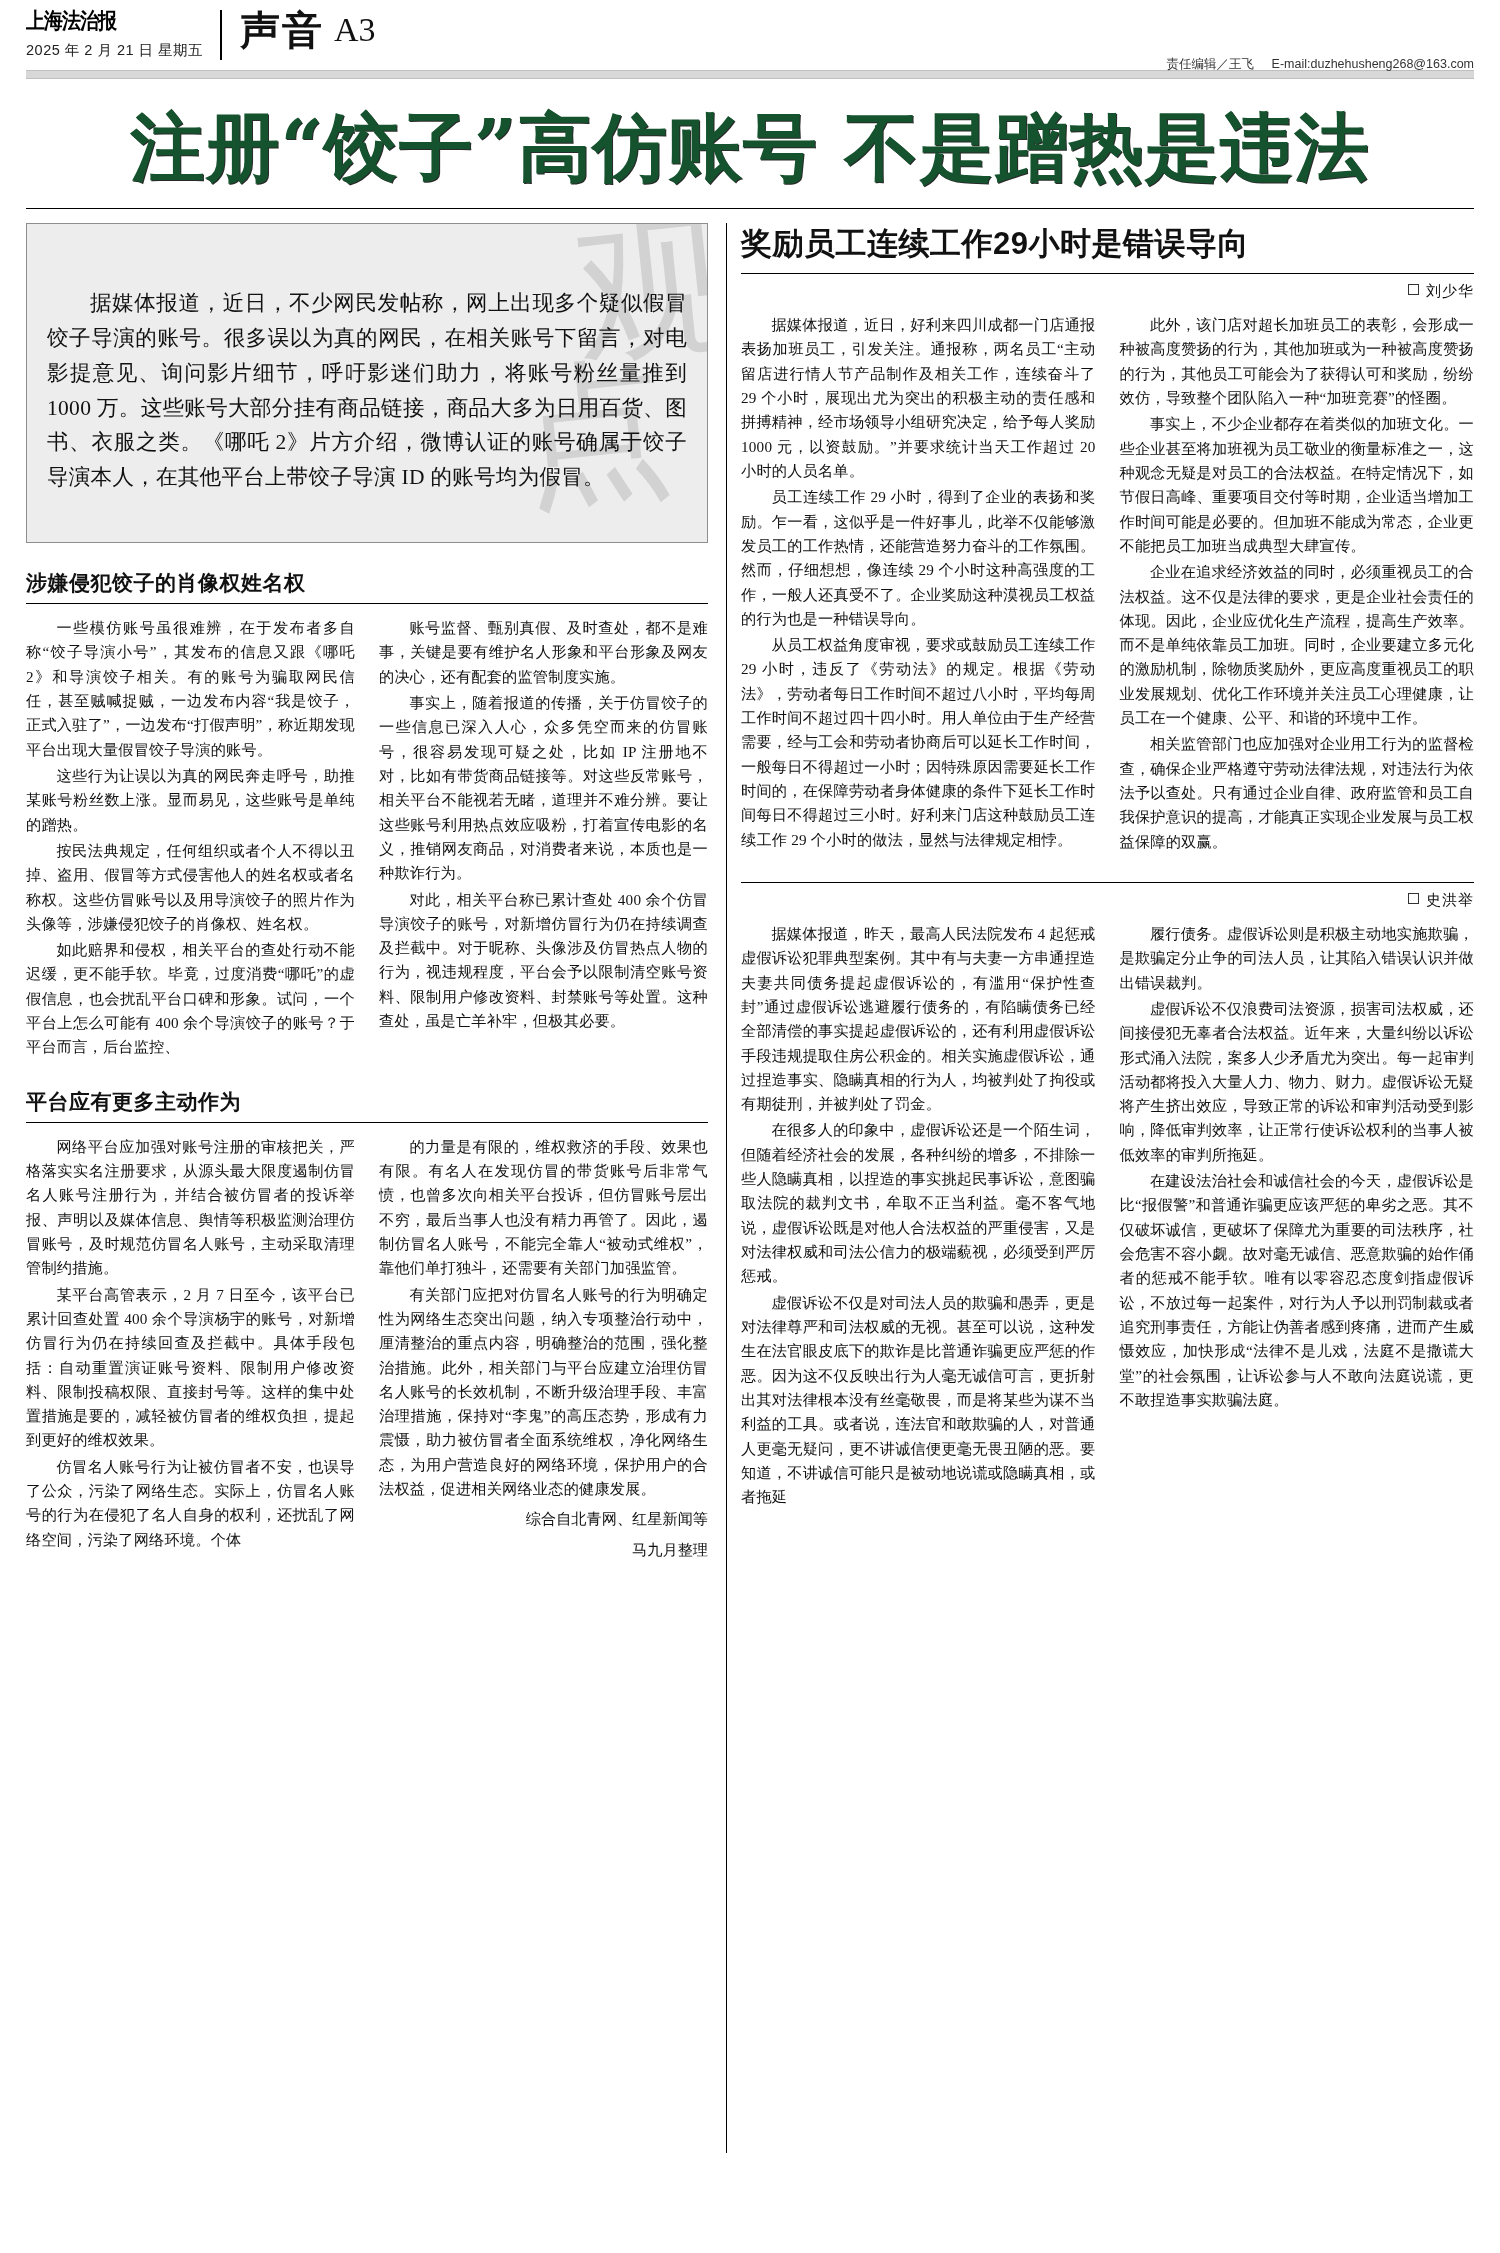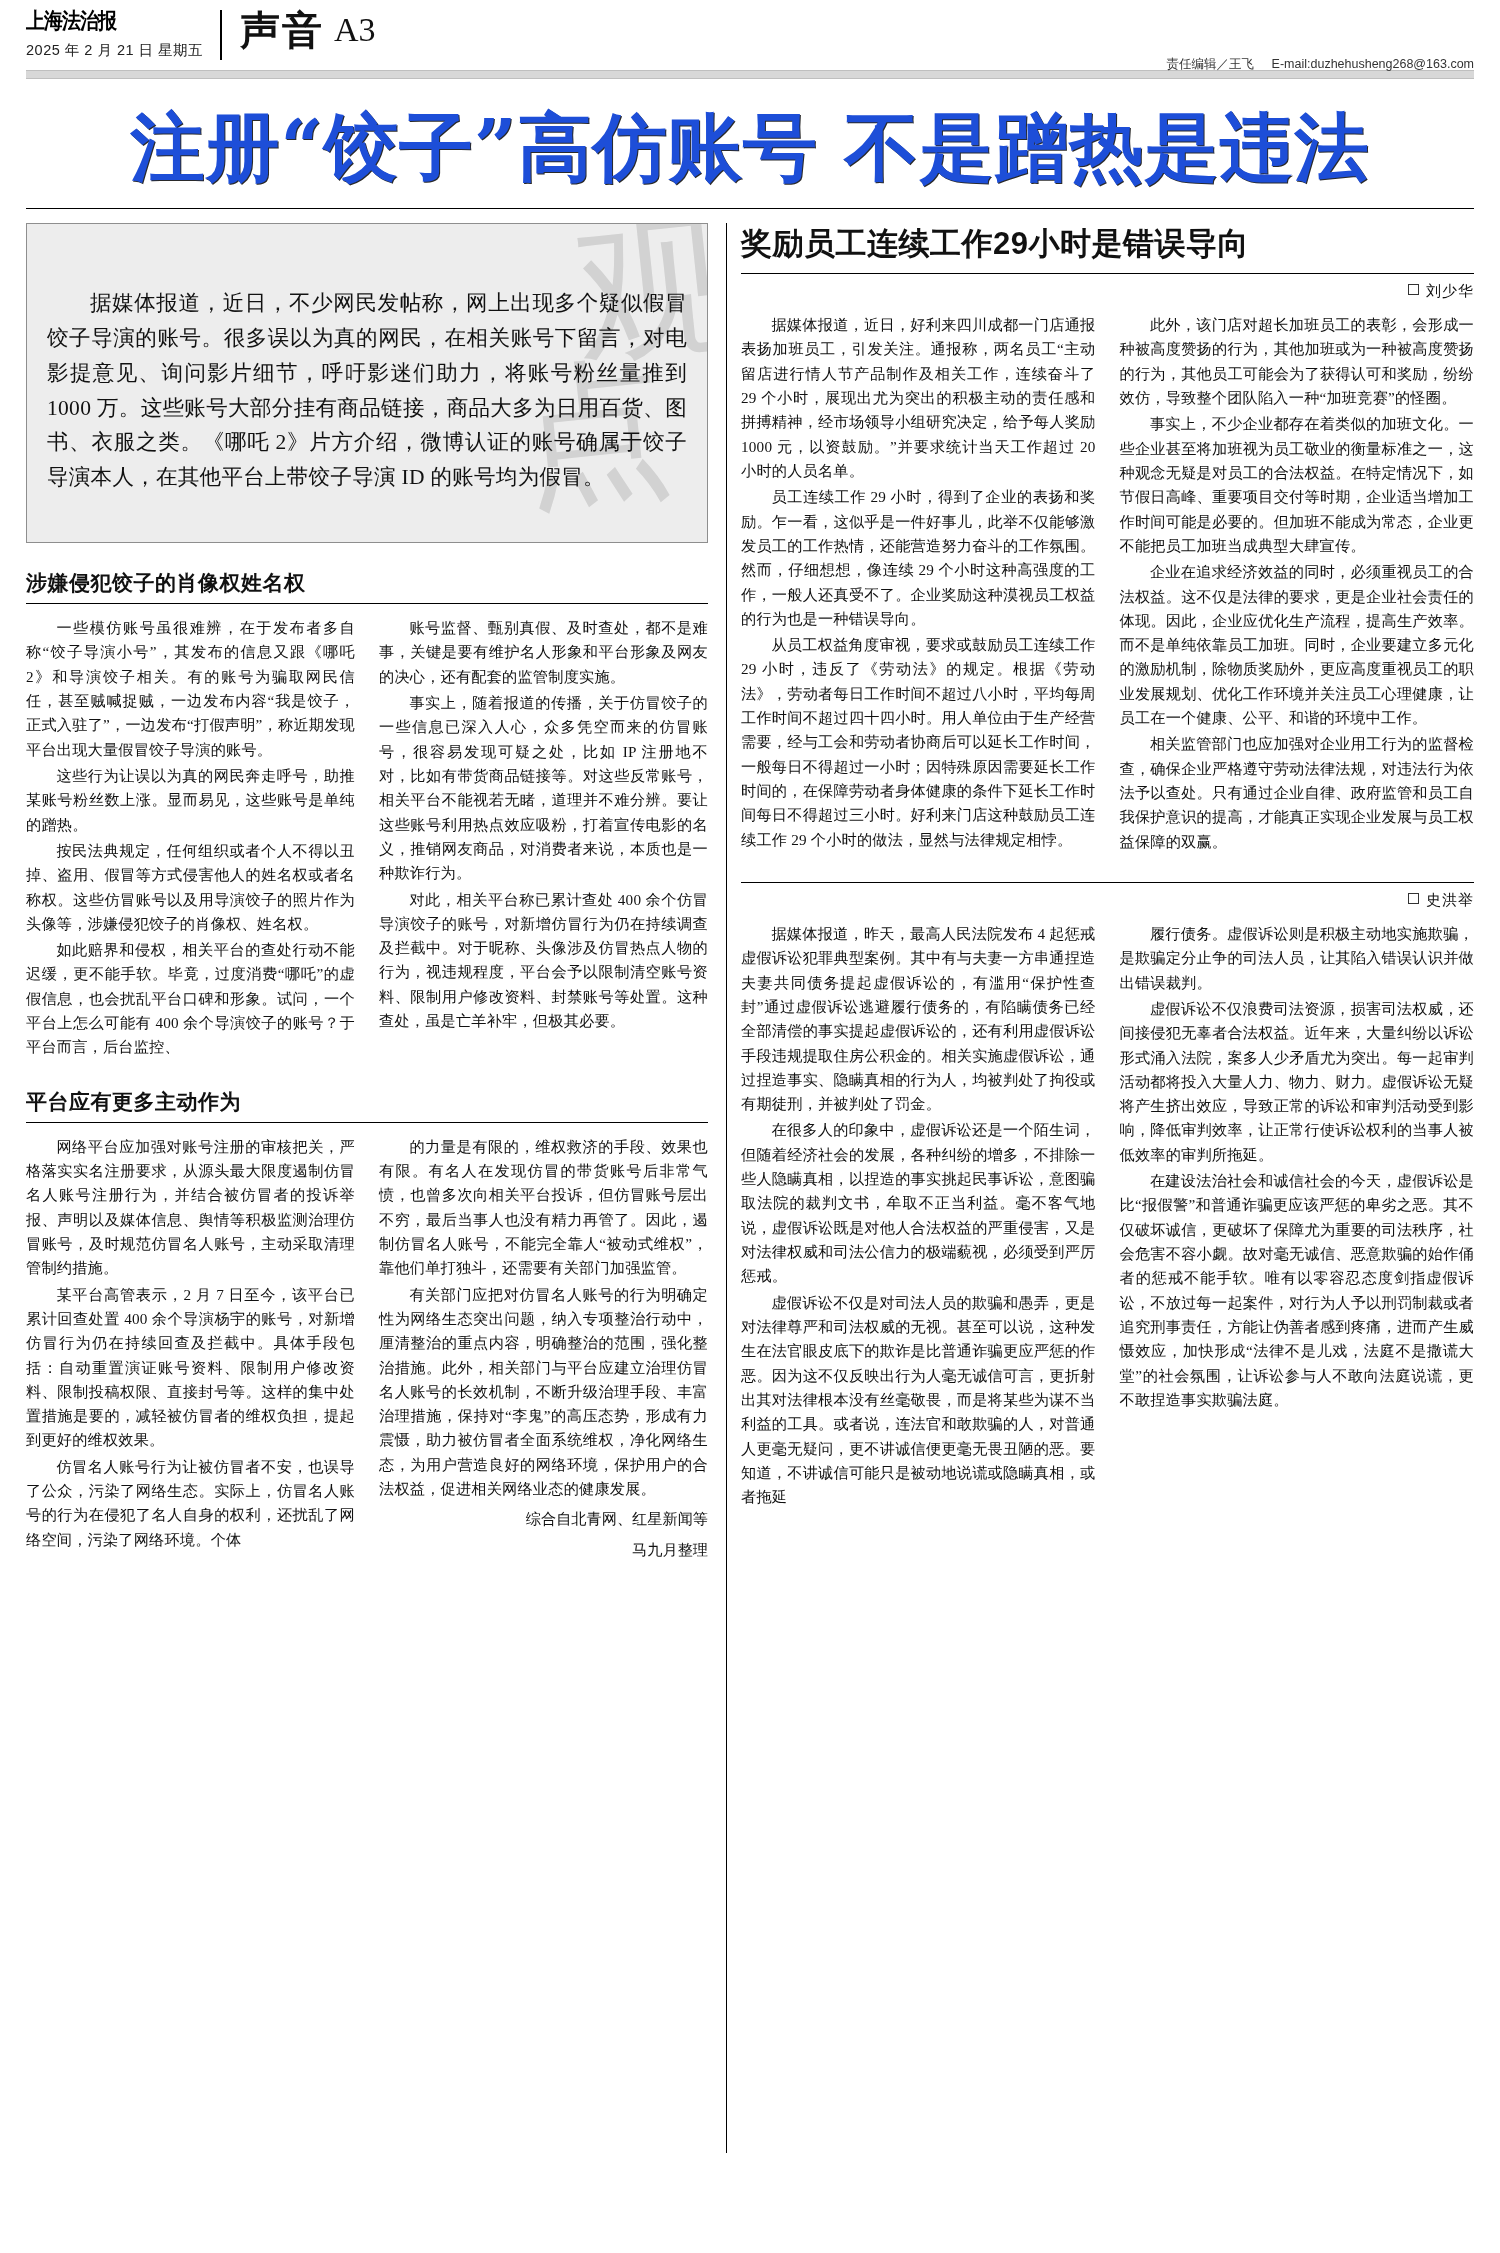--- a/index.html
+++ b/index.html
@@ -95,21 +95,21 @@
 
   
   .headline {
     text-align: center;
     font-family: "DejaVu Serif", serif;
     font-weight: bold;
     font-size: 74px;
     letter-spacing: 1px;
     line-height: 1.15;
     margin: 26px 0 18px 0;
-    color: #1d4ed8;
+    color: #14532d;
     text-shadow: 1px 1px 0 #2a2a2a;
     white-space: nowrap;
   }
   .headline-rule {
     border-bottom: 1px solid #000;
     margin: 0 0 14px 0;
   }
 
   
   .body-wrap {

